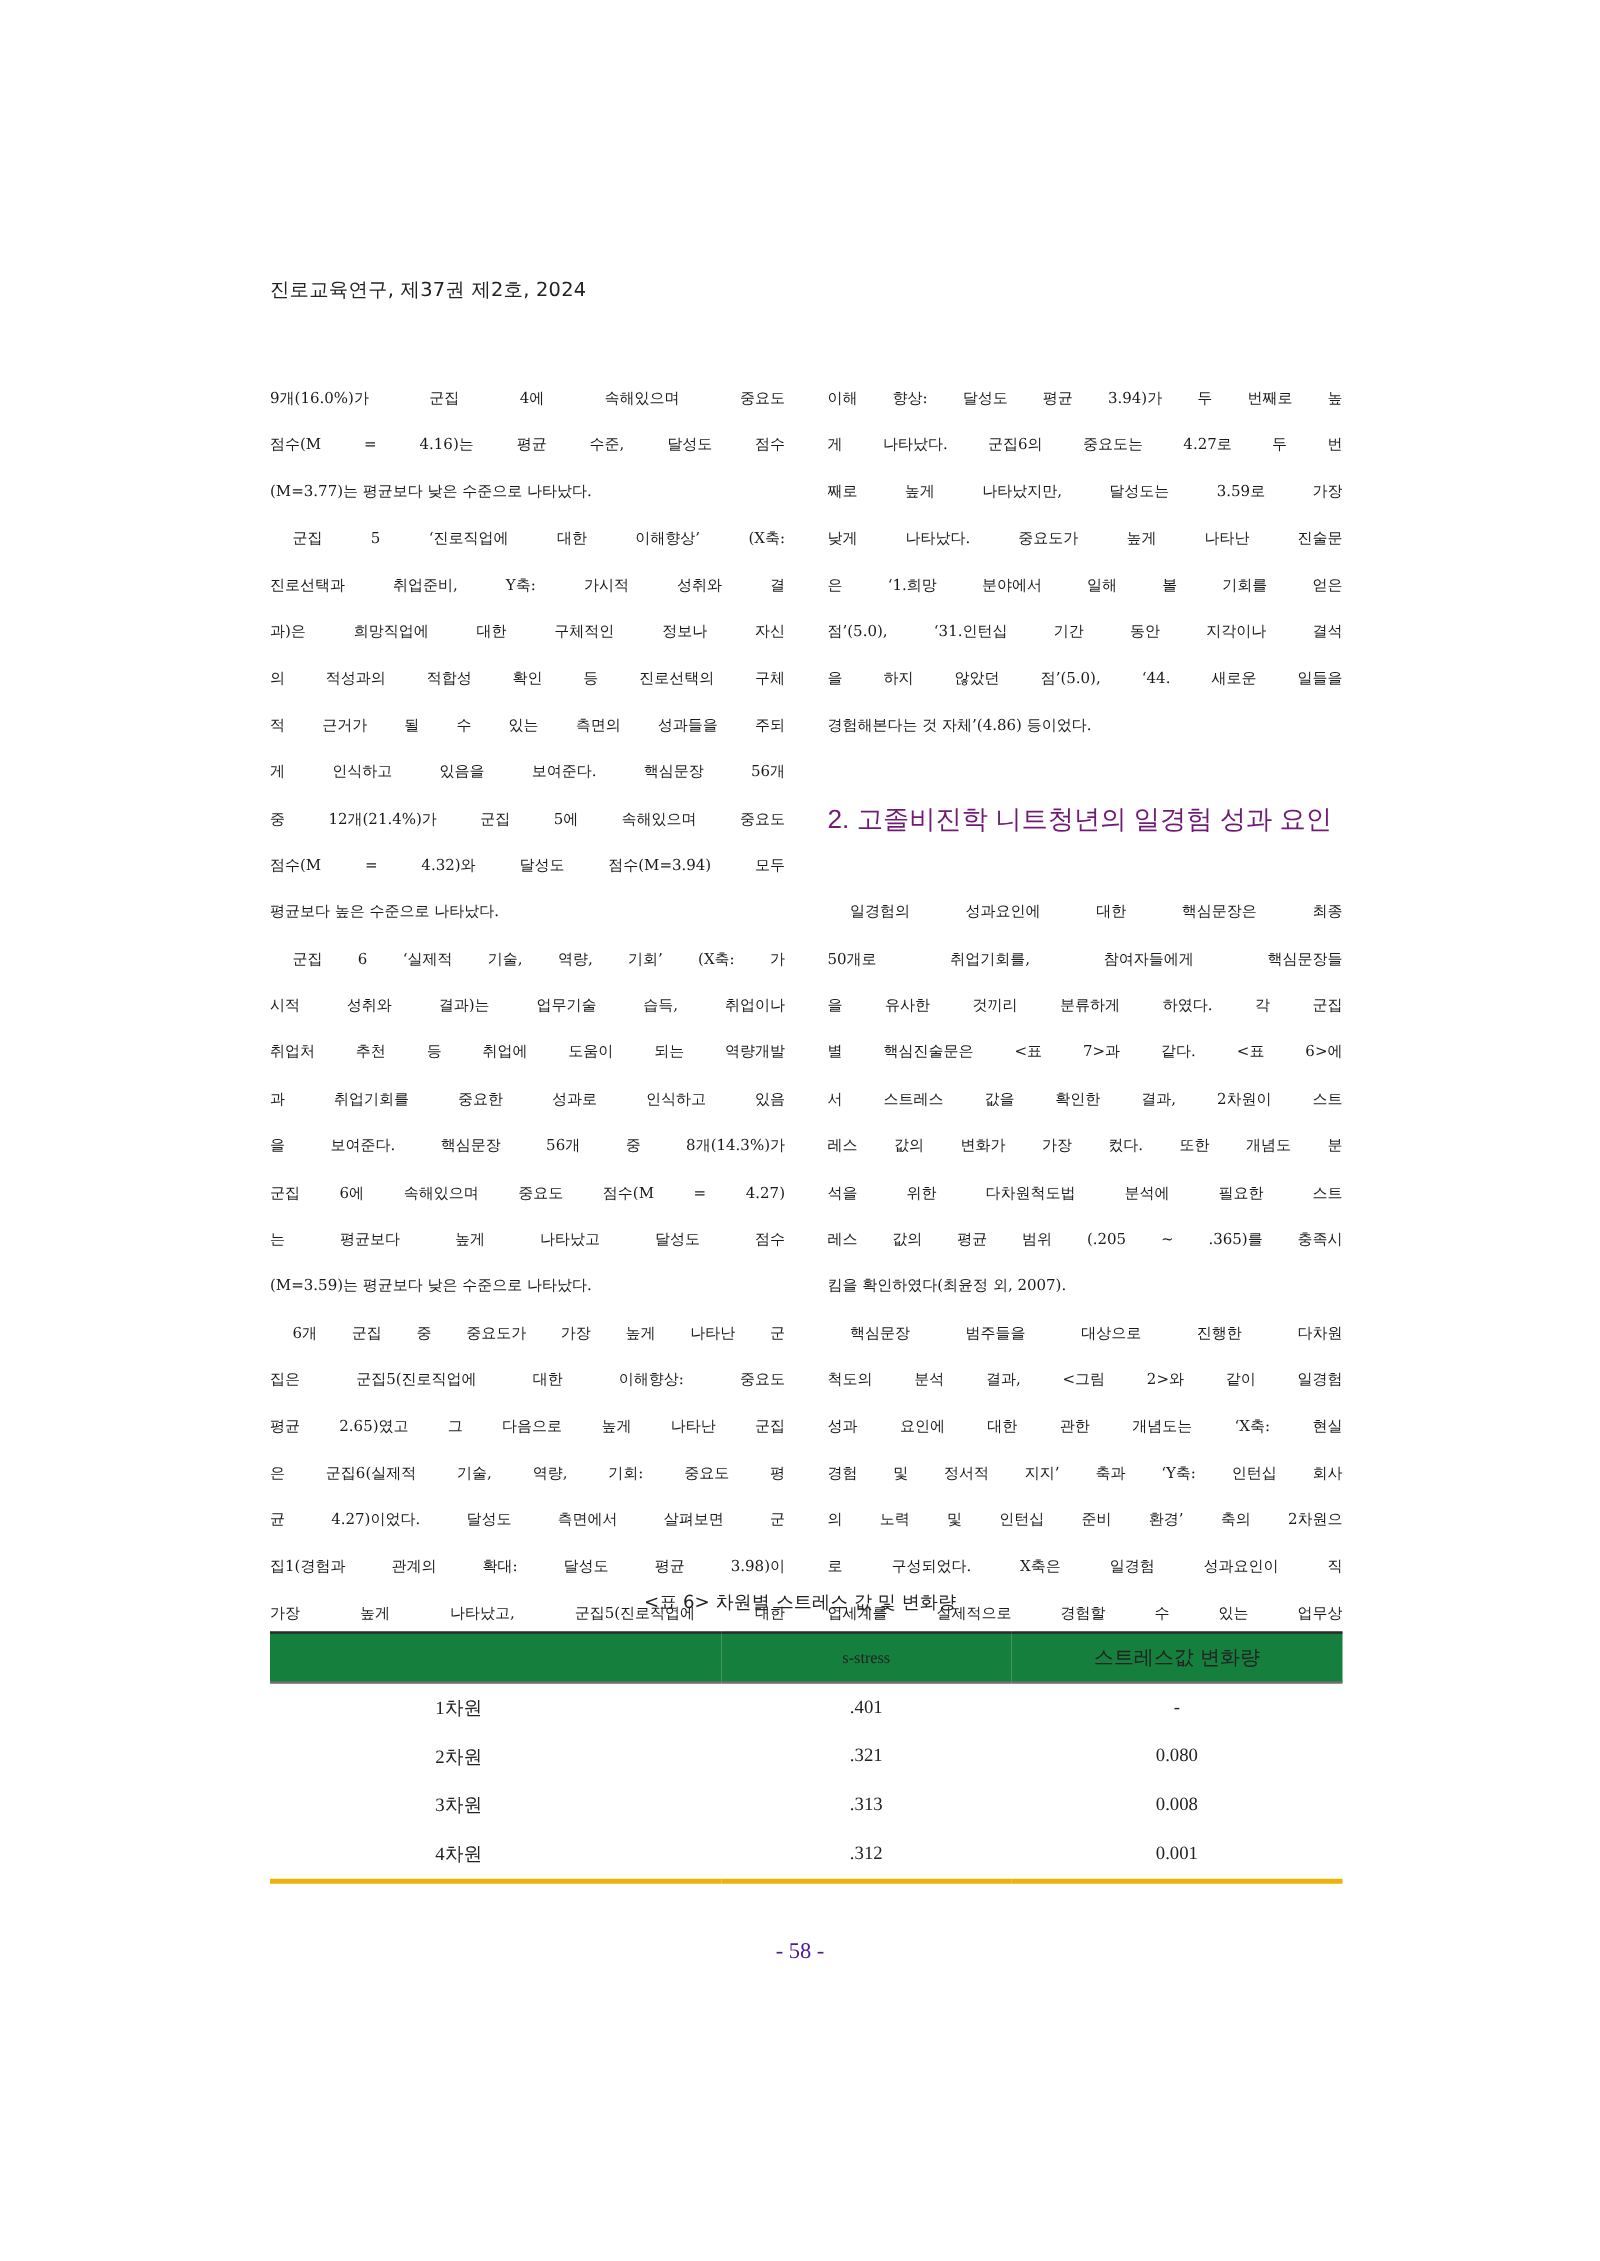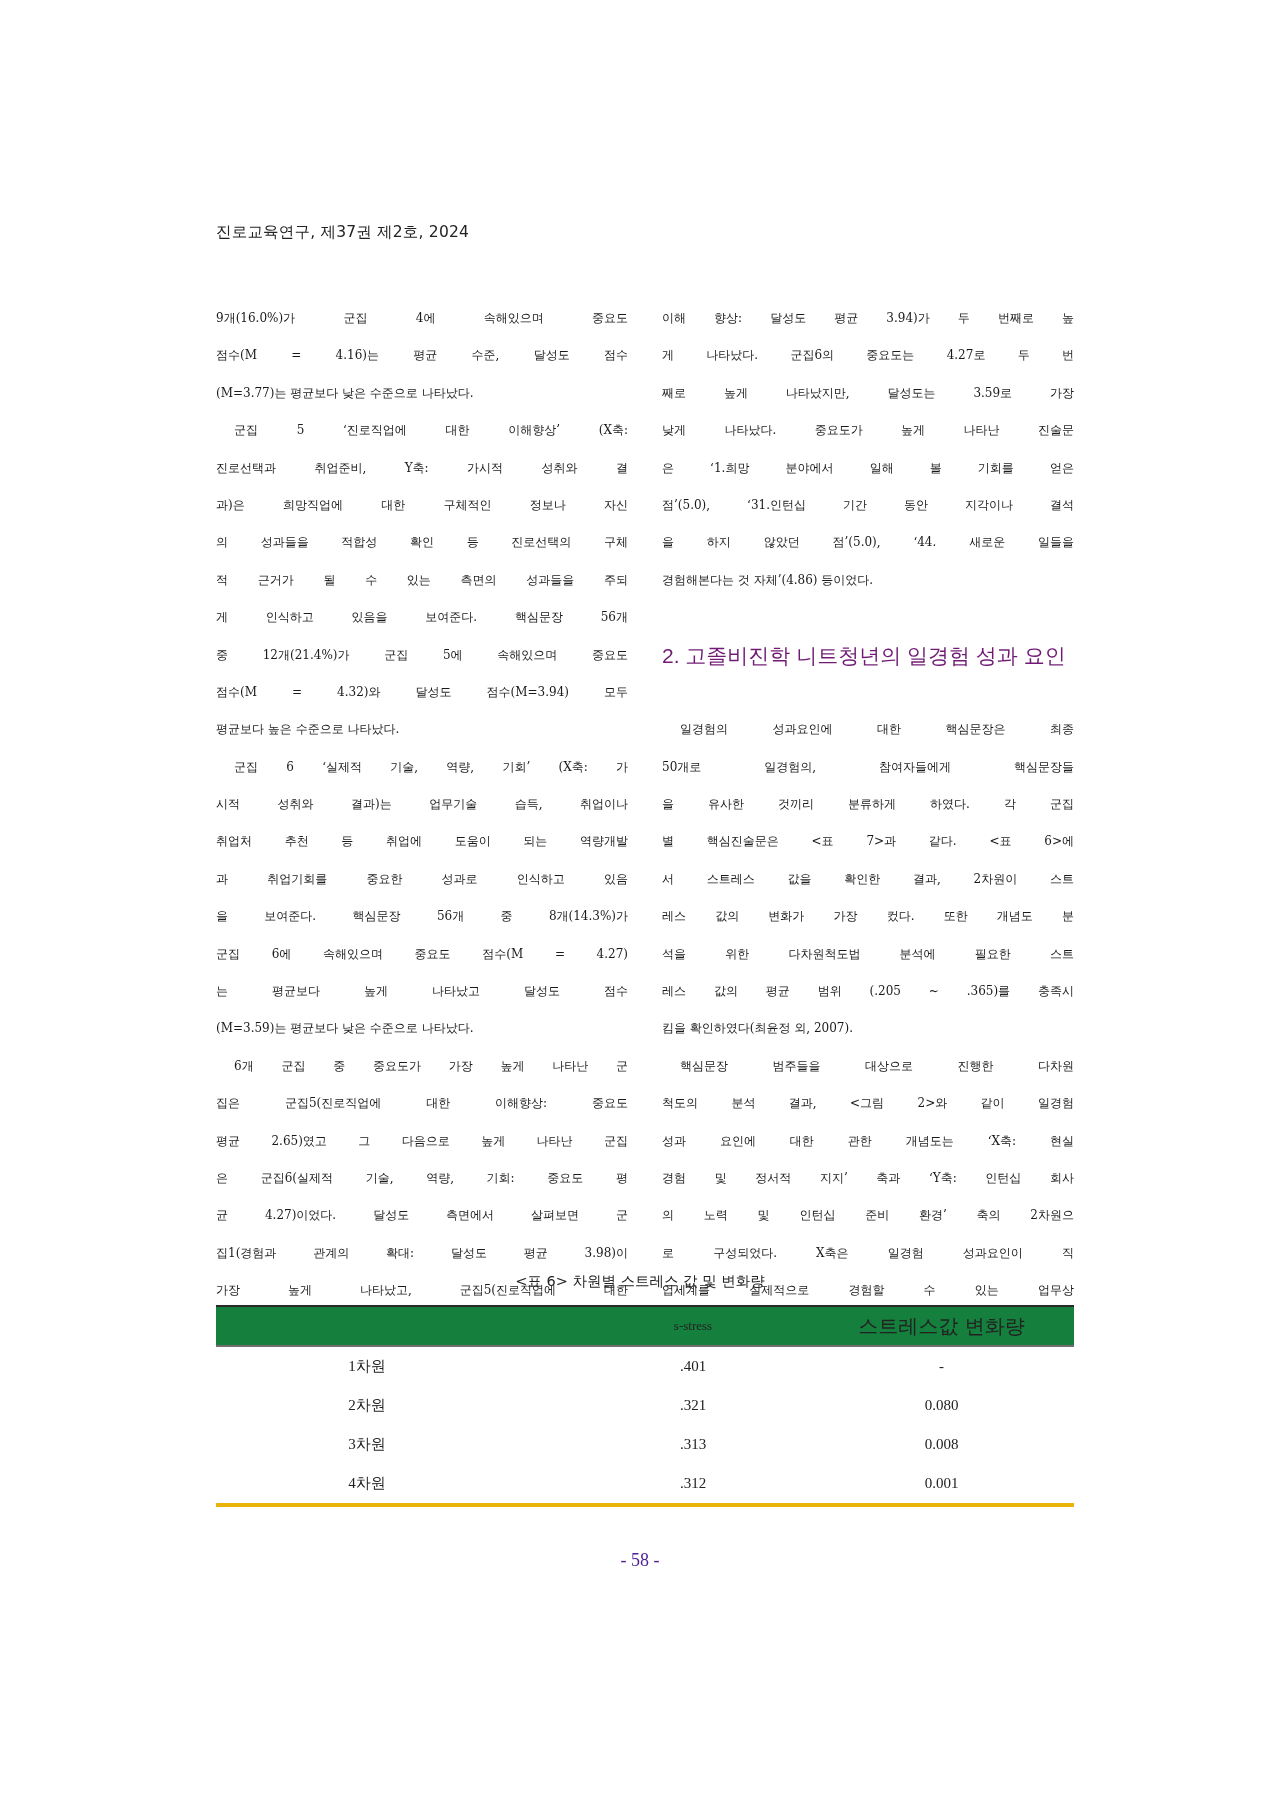--- a/index.html
+++ b/index.html
@@ -47,21 +47,21 @@
   }
   table.stress thead tr {
     background: #15803d;
   }
   table.stress thead th {
     font-weight: normal; height: 36px;
     border-top: 2px solid #2a2a2a;
     border-bottom: 2px solid #6e6e6e;
   }
   table.stress thead th.c-change {
-    font-family: "DejaVu Sans", "Liberation Sans", sans-serif; font-size: 20px;
+    font-family: "DejaVu Sans", "Liberation Sans", sans-serif; font-size: 16px;
   }
   table.stress thead th.c-sstress { font-size: 13px; }
   table.stress tbody td { height: 37px; text-align: center; }
   table.stress tbody tr:last-child td { border-bottom: 4px solid #eab308; }
   table.stress td.c-dim { width: 300px; text-align: center; padding-right: 60px; }
   table.stress td.c-sstress, table.stress th.c-sstress { width: 230px; }
   .page-number {
     position: absolute; left: 0; width: 1280px; top: 1550px;
     text-align: center; font-family: "Liberation Serif", "DejaVu Serif", serif;
     font-size: 18px; color: #4c1d95;
@@ -72,21 +72,21 @@
 
 <div class="running-head">진로교육연구, 제37권 제2호, 2024</div>
 
 <div class="col left">
   <div class="line">9개(16.0%)가 군집 4에 속해있으며 중요도</div>
   <div class="line">점수(M = 4.16)는 평균 수준, 달성도 점수</div>
   <div class="line last">(M=3.77)는 평균보다 낮은 수준으로 나타났다.</div>
   <div class="line indent">군집 5 ‘진로직업에 대한 이해향상’ (X축:</div>
   <div class="line">진로선택과 취업준비, Y축: 가시적 성취와 결</div>
   <div class="line">과)은 희망직업에 대한 구체적인 정보나 자신</div>
-  <div class="line">의 성과들을 적합성 확인 등 진로선택의 구체</div>
+  <div class="line">의 적성과의 적합성 확인 등 진로선택의 구체</div>
   <div class="line">적 근거가 될 수 있는 측면의 성과들을 주되</div>
   <div class="line">게 인식하고 있음을 보여준다. 핵심문장 56개</div>
   <div class="line">중 12개(21.4%)가 군집 5에 속해있으며 중요도</div>
   <div class="line">점수(M = 4.32)와 달성도 점수(M=3.94) 모두</div>
   <div class="line last">평균보다 높은 수준으로 나타났다.</div>
   <div class="line indent">군집 6 ‘실제적 기술, 역량, 기회’ (X축: 가</div>
   <div class="line">시적 성취와 결과)는 업무기술 습득, 취업이나</div>
   <div class="line">취업처 추천 등 취업에 도움이 되는 역량개발</div>
   <div class="line">과 취업기회를 중요한 성과로 인식하고 있음</div>
   <div class="line">을 보여준다. 핵심문장 56개 중 8개(14.3%)가</div>
@@ -108,21 +108,21 @@
   <div class="line">째로 높게 나타났지만, 달성도는 3.59로 가장</div>
   <div class="line">낮게 나타났다. 중요도가 높게 나타난 진술문</div>
   <div class="line">은 ‘1.희망 분야에서 일해 볼 기회를 얻은</div>
   <div class="line">점’(5.0), ‘31.인턴십 기간 동안 지각이나 결석</div>
   <div class="line">을 하지 않았던 점’(5.0), ‘44. 새로운 일들을</div>
   <div class="line last">경험해본다는 것 자체’(4.86) 등이었다.</div>
   <div class="spacer"></div>
   <div class="section-heading">2. 고졸비진학 니트청년의 일경험 성과 요인</div>
   <div class="spacer"></div>
   <div class="line indent">일경험의 성과요인에 대한 핵심문장은 최종</div>
-  <div class="line">50개로 일경험의, 참여자들에게 핵심문장들</div>
+  <div class="line">50개로 취업기회를, 참여자들에게 핵심문장들</div>
   <div class="line">을 유사한 것끼리 분류하게 하였다. 각 군집</div>
   <div class="line">별 핵심진술문은 &lt;표 7&gt;과 같다. &lt;표 6&gt;에</div>
   <div class="line">서 스트레스 값을 확인한 결과, 2차원이 스트</div>
   <div class="line">레스 값의 변화가 가장 컸다. 또한 개념도 분</div>
   <div class="line">석을 위한 다차원척도법 분석에 필요한 스트</div>
   <div class="line">레스 값의 평균 범위 (.205 ~ .365)를 충족시</div>
   <div class="line last">킴을 확인하였다(최윤정 외, 2007).</div>
   <div class="line indent">핵심문장 범주들을 대상으로 진행한 다차원</div>
   <div class="line">척도의 분석 결과, &lt;그림 2&gt;와 같이 일경험</div>
   <div class="line">성과 요인에 대한 관한 개념도는 ‘X축: 현실</div>

